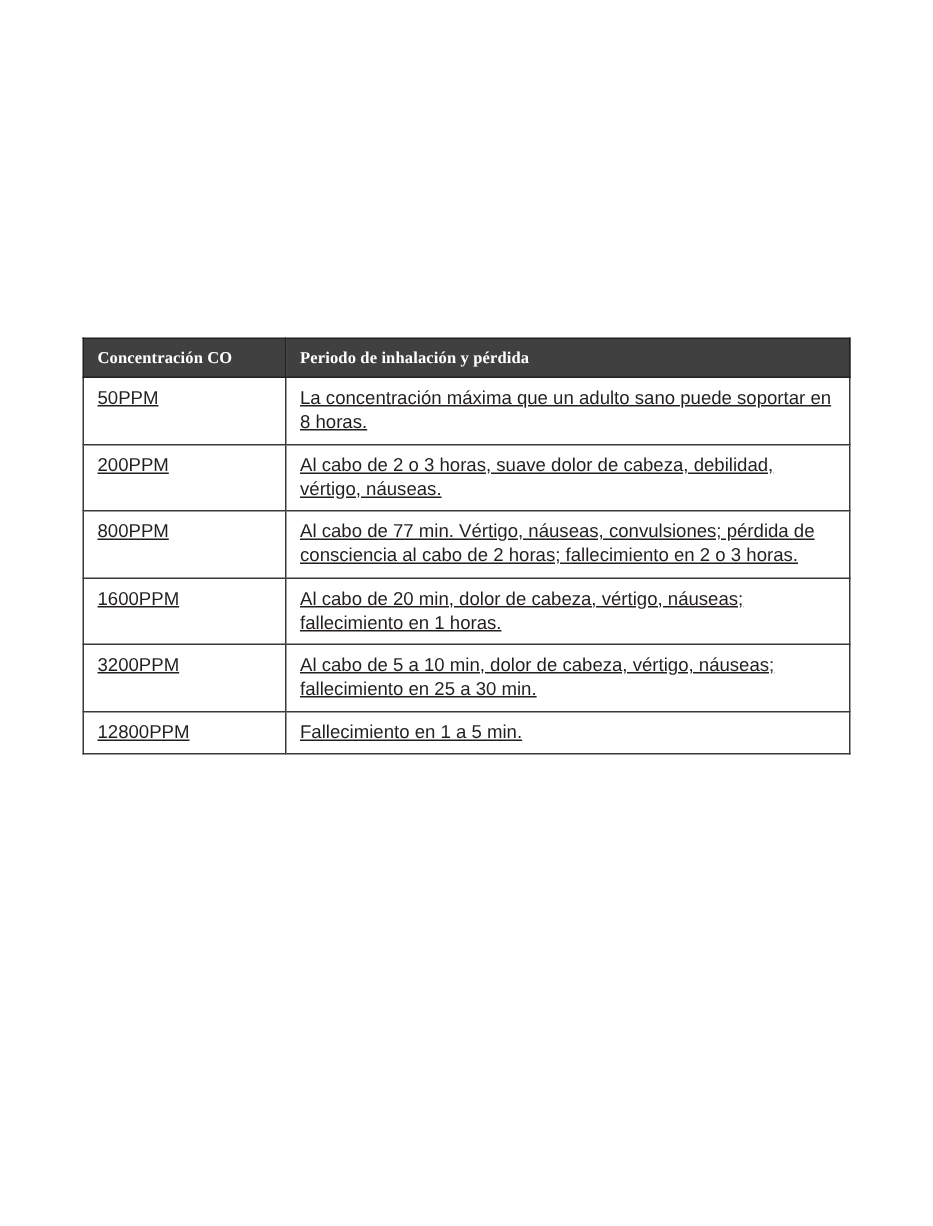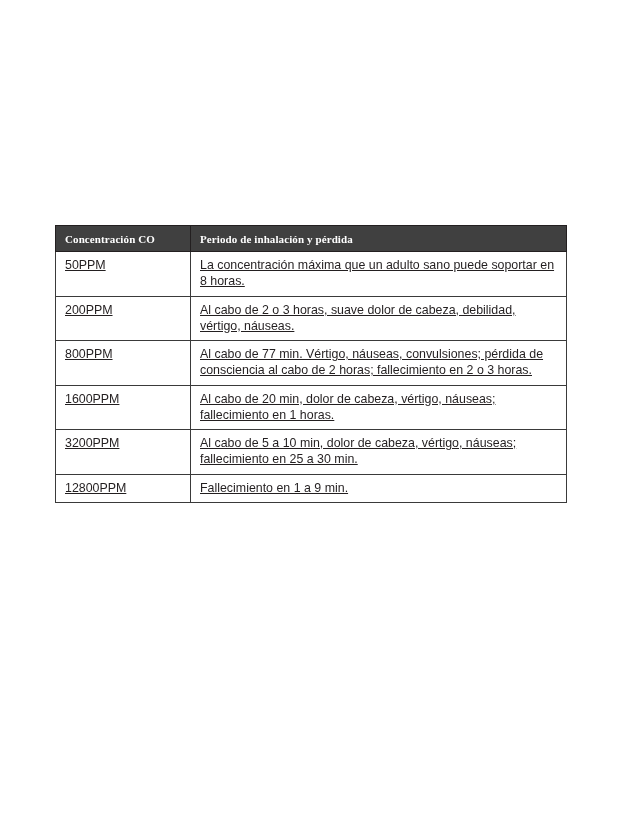--- a/index.html
+++ b/index.html
@@ -86,16 +86,16 @@
     <tr>
       <td class="conc">1600PPM</td>
       <td>Al cabo de 20 min, dolor de cabeza, vértigo, náuseas; fallecimiento en 1 horas.</td>
     </tr>
     <tr>
       <td class="conc">3200PPM</td>
       <td>Al cabo de 5 a 10 min, dolor de cabeza, vértigo, náuseas; fallecimiento en 25 a 30 min.</td>
     </tr>
     <tr class="single">
       <td class="conc">12800PPM</td>
-      <td>Fallecimiento en 1 a 9 min.</td>
+      <td>Fallecimiento en 1 a 5 min.</td>
     </tr>
   </tbody>
 </table>
 
 </body></html>

